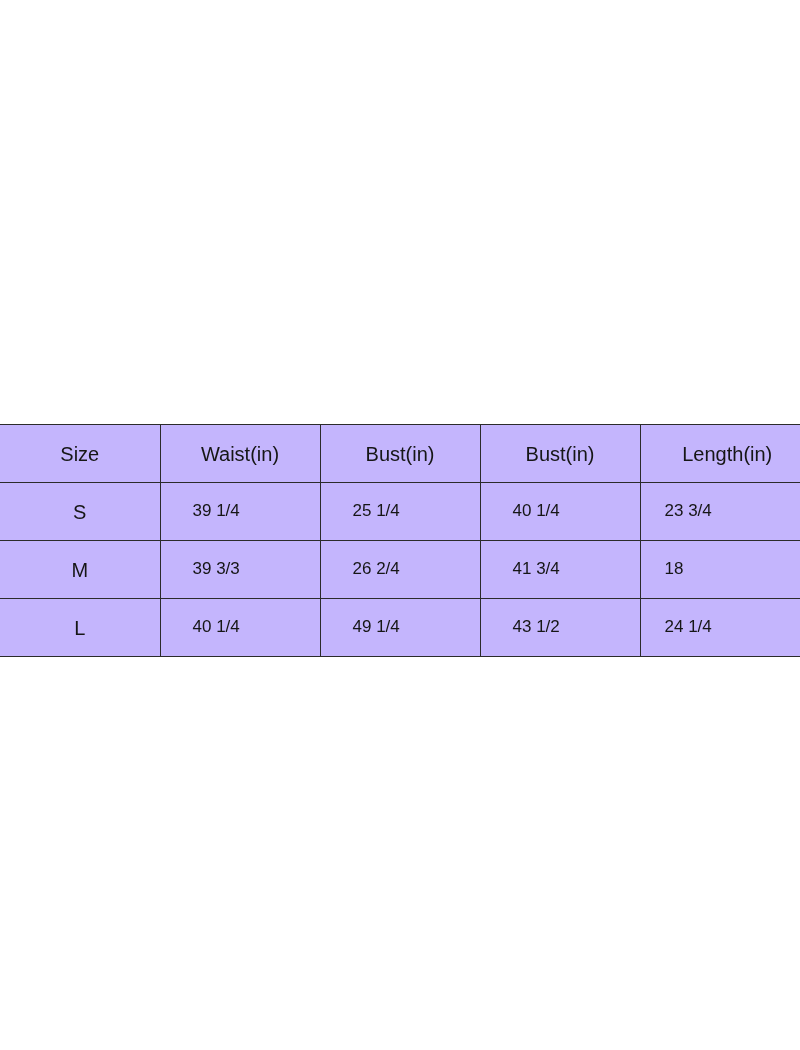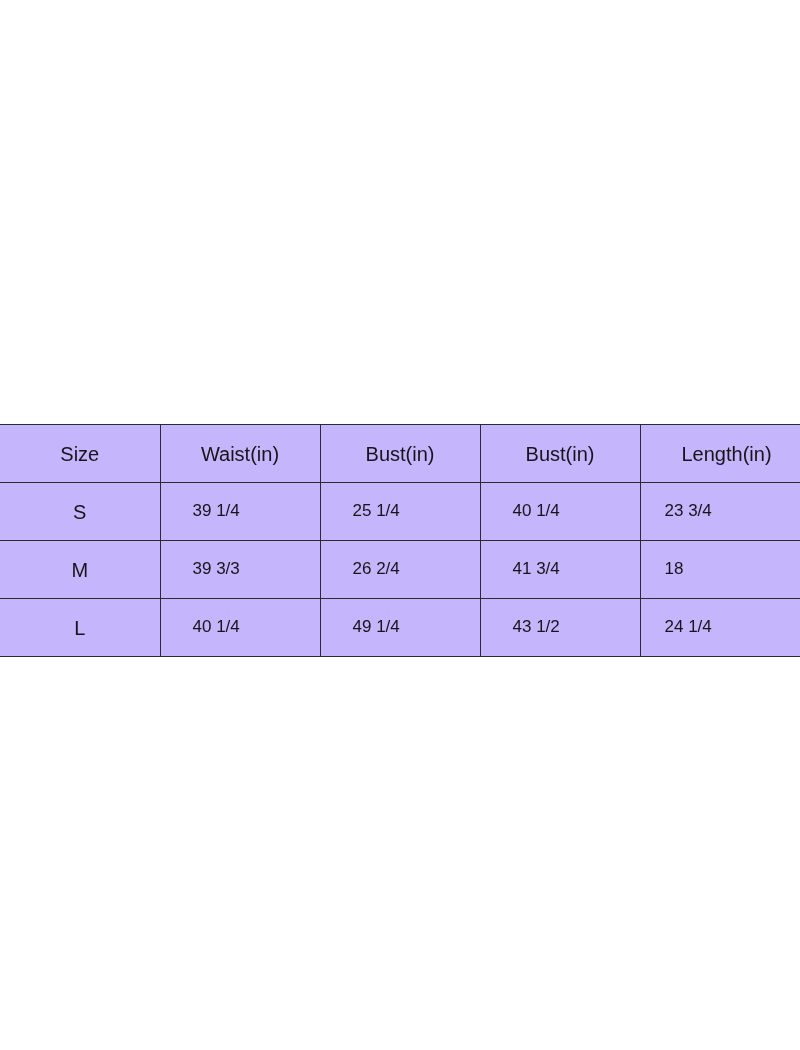--- a/index.html
+++ b/index.html
@@ -79,22 +79,22 @@
     font-size: 17px;
   }
 
   
   table.size-chart tbody td.val-cell.last {
     padding-left: 24px;
   }
 
   
   table.size-chart thead th.last-head {
-    text-align: left;
-    padding-left: 41px;
+    text-align: center;
+    padding-left: 28px;
   }
 </style>
 </head>
 <body>
 
 <div class="page">
 
   <div class="size-chart-wrap">
     <table class="size-chart">
       <colgroup>

